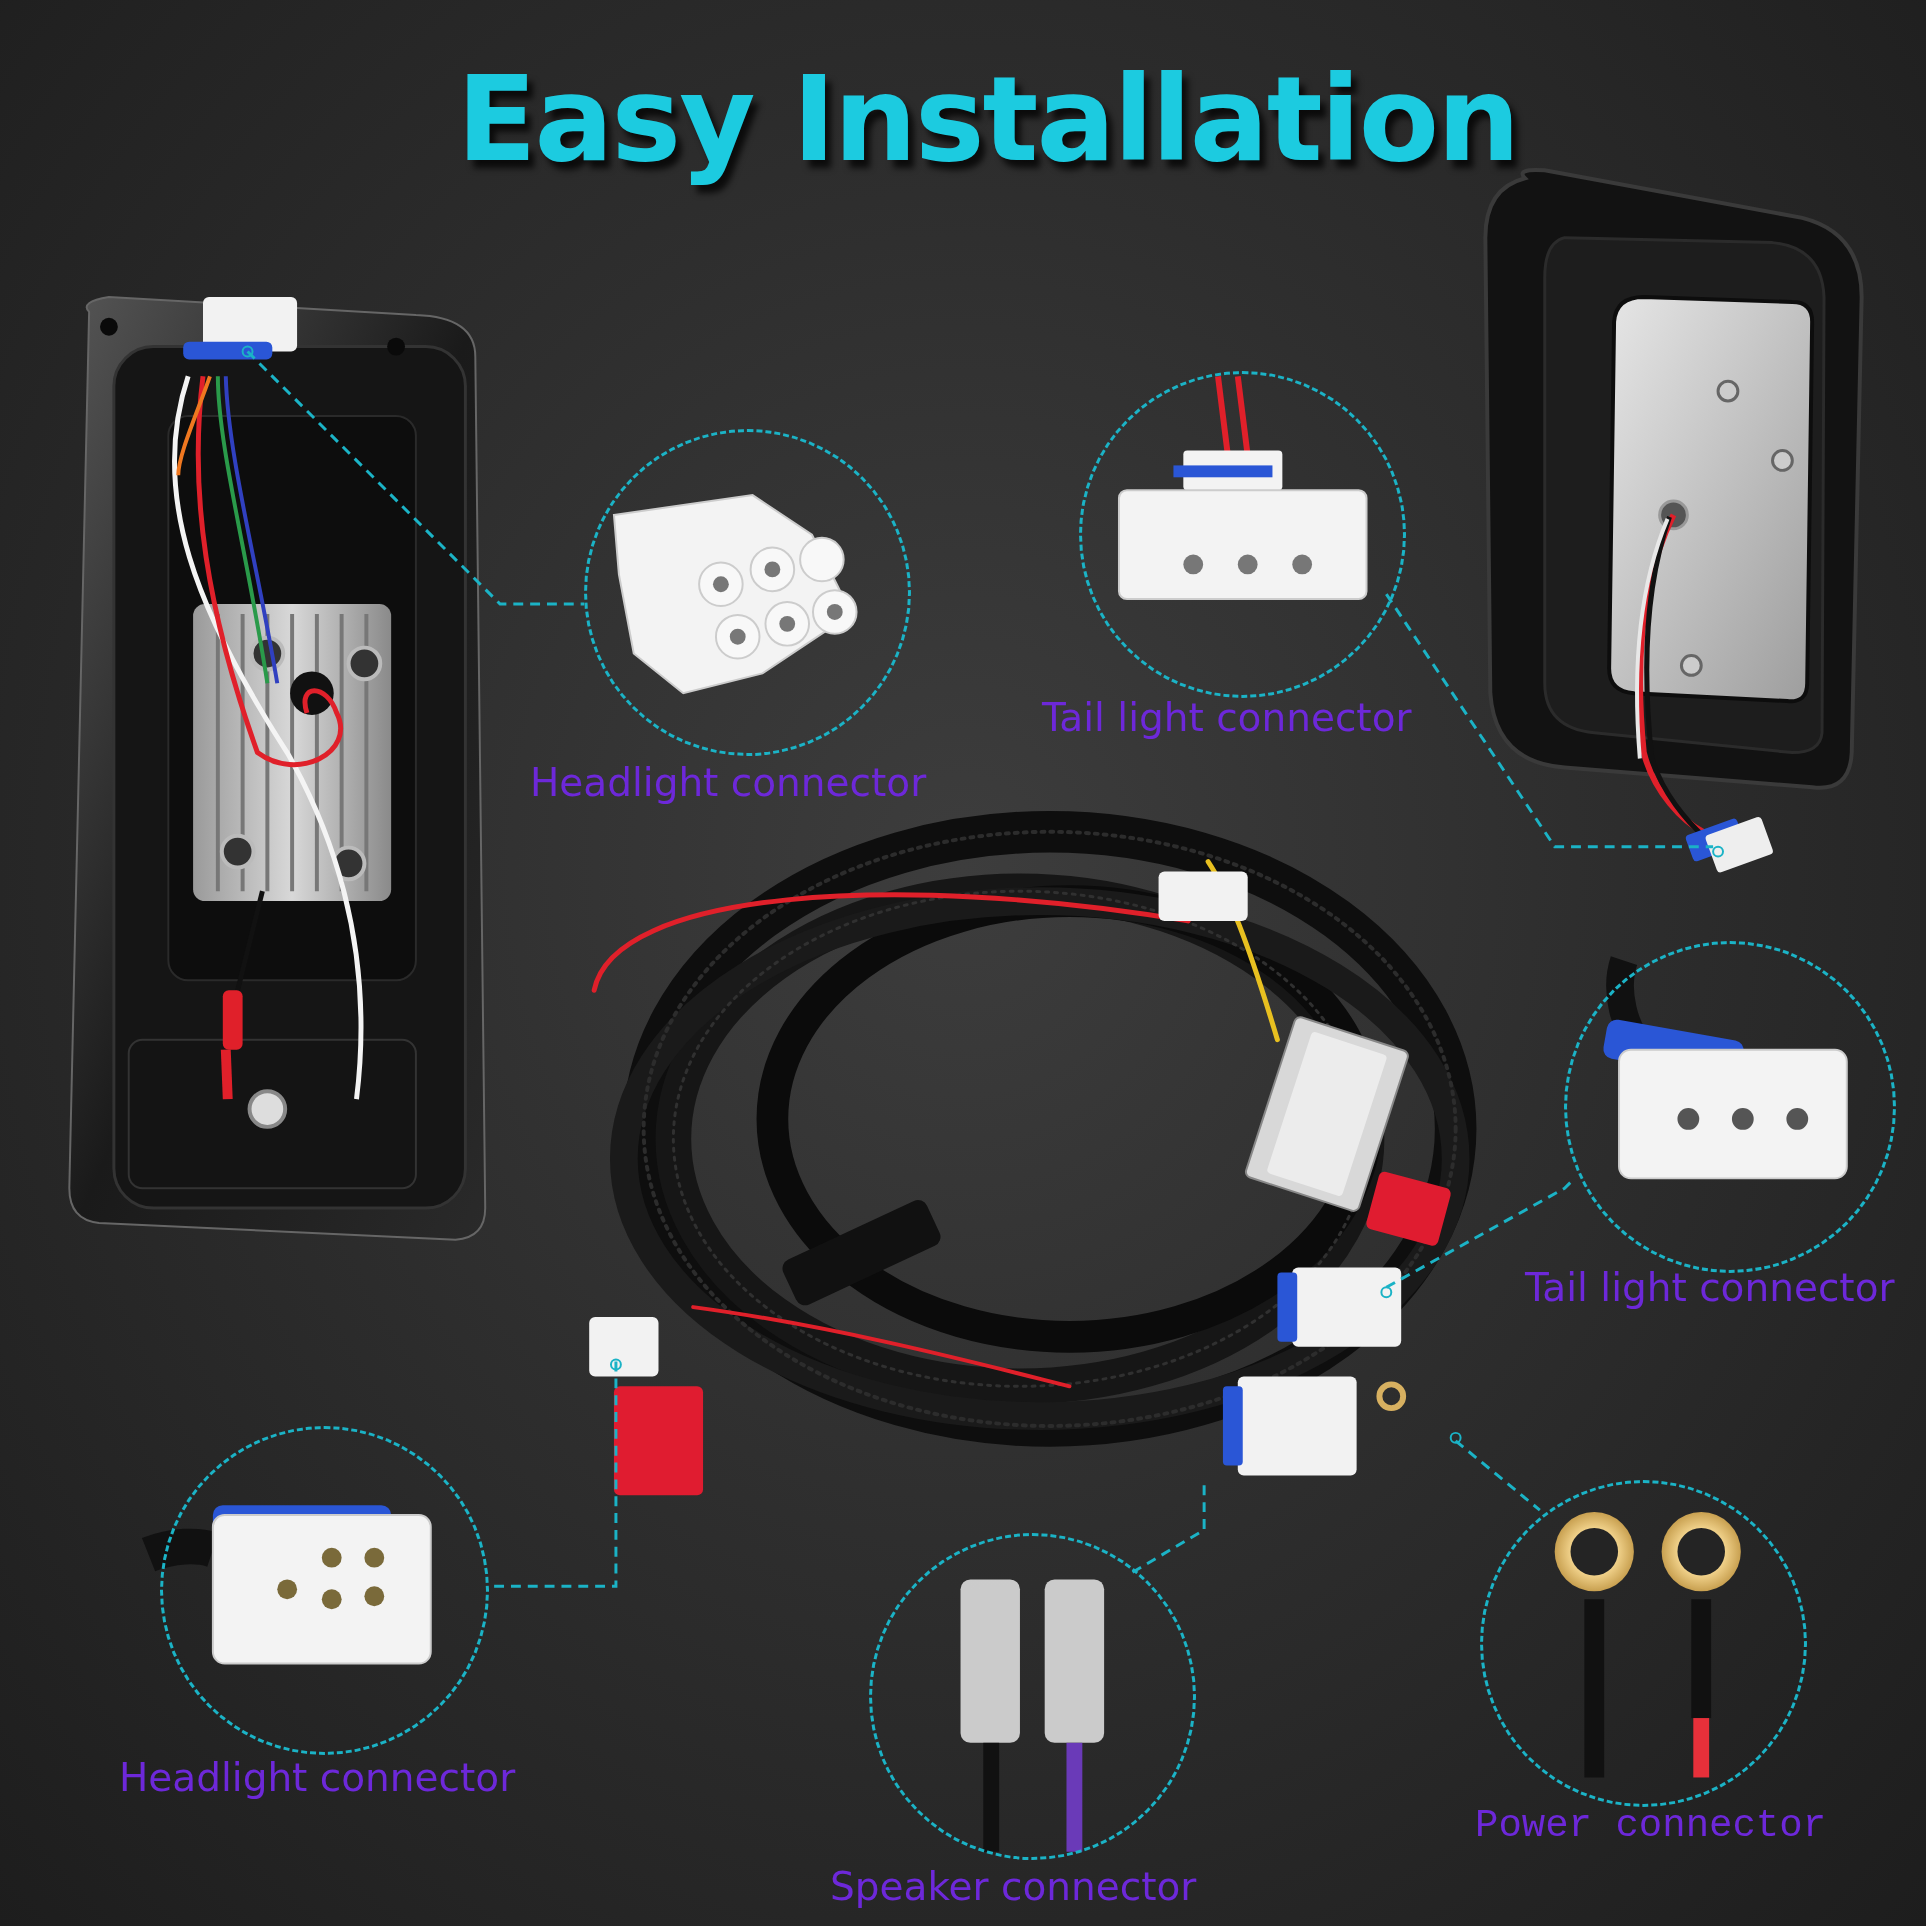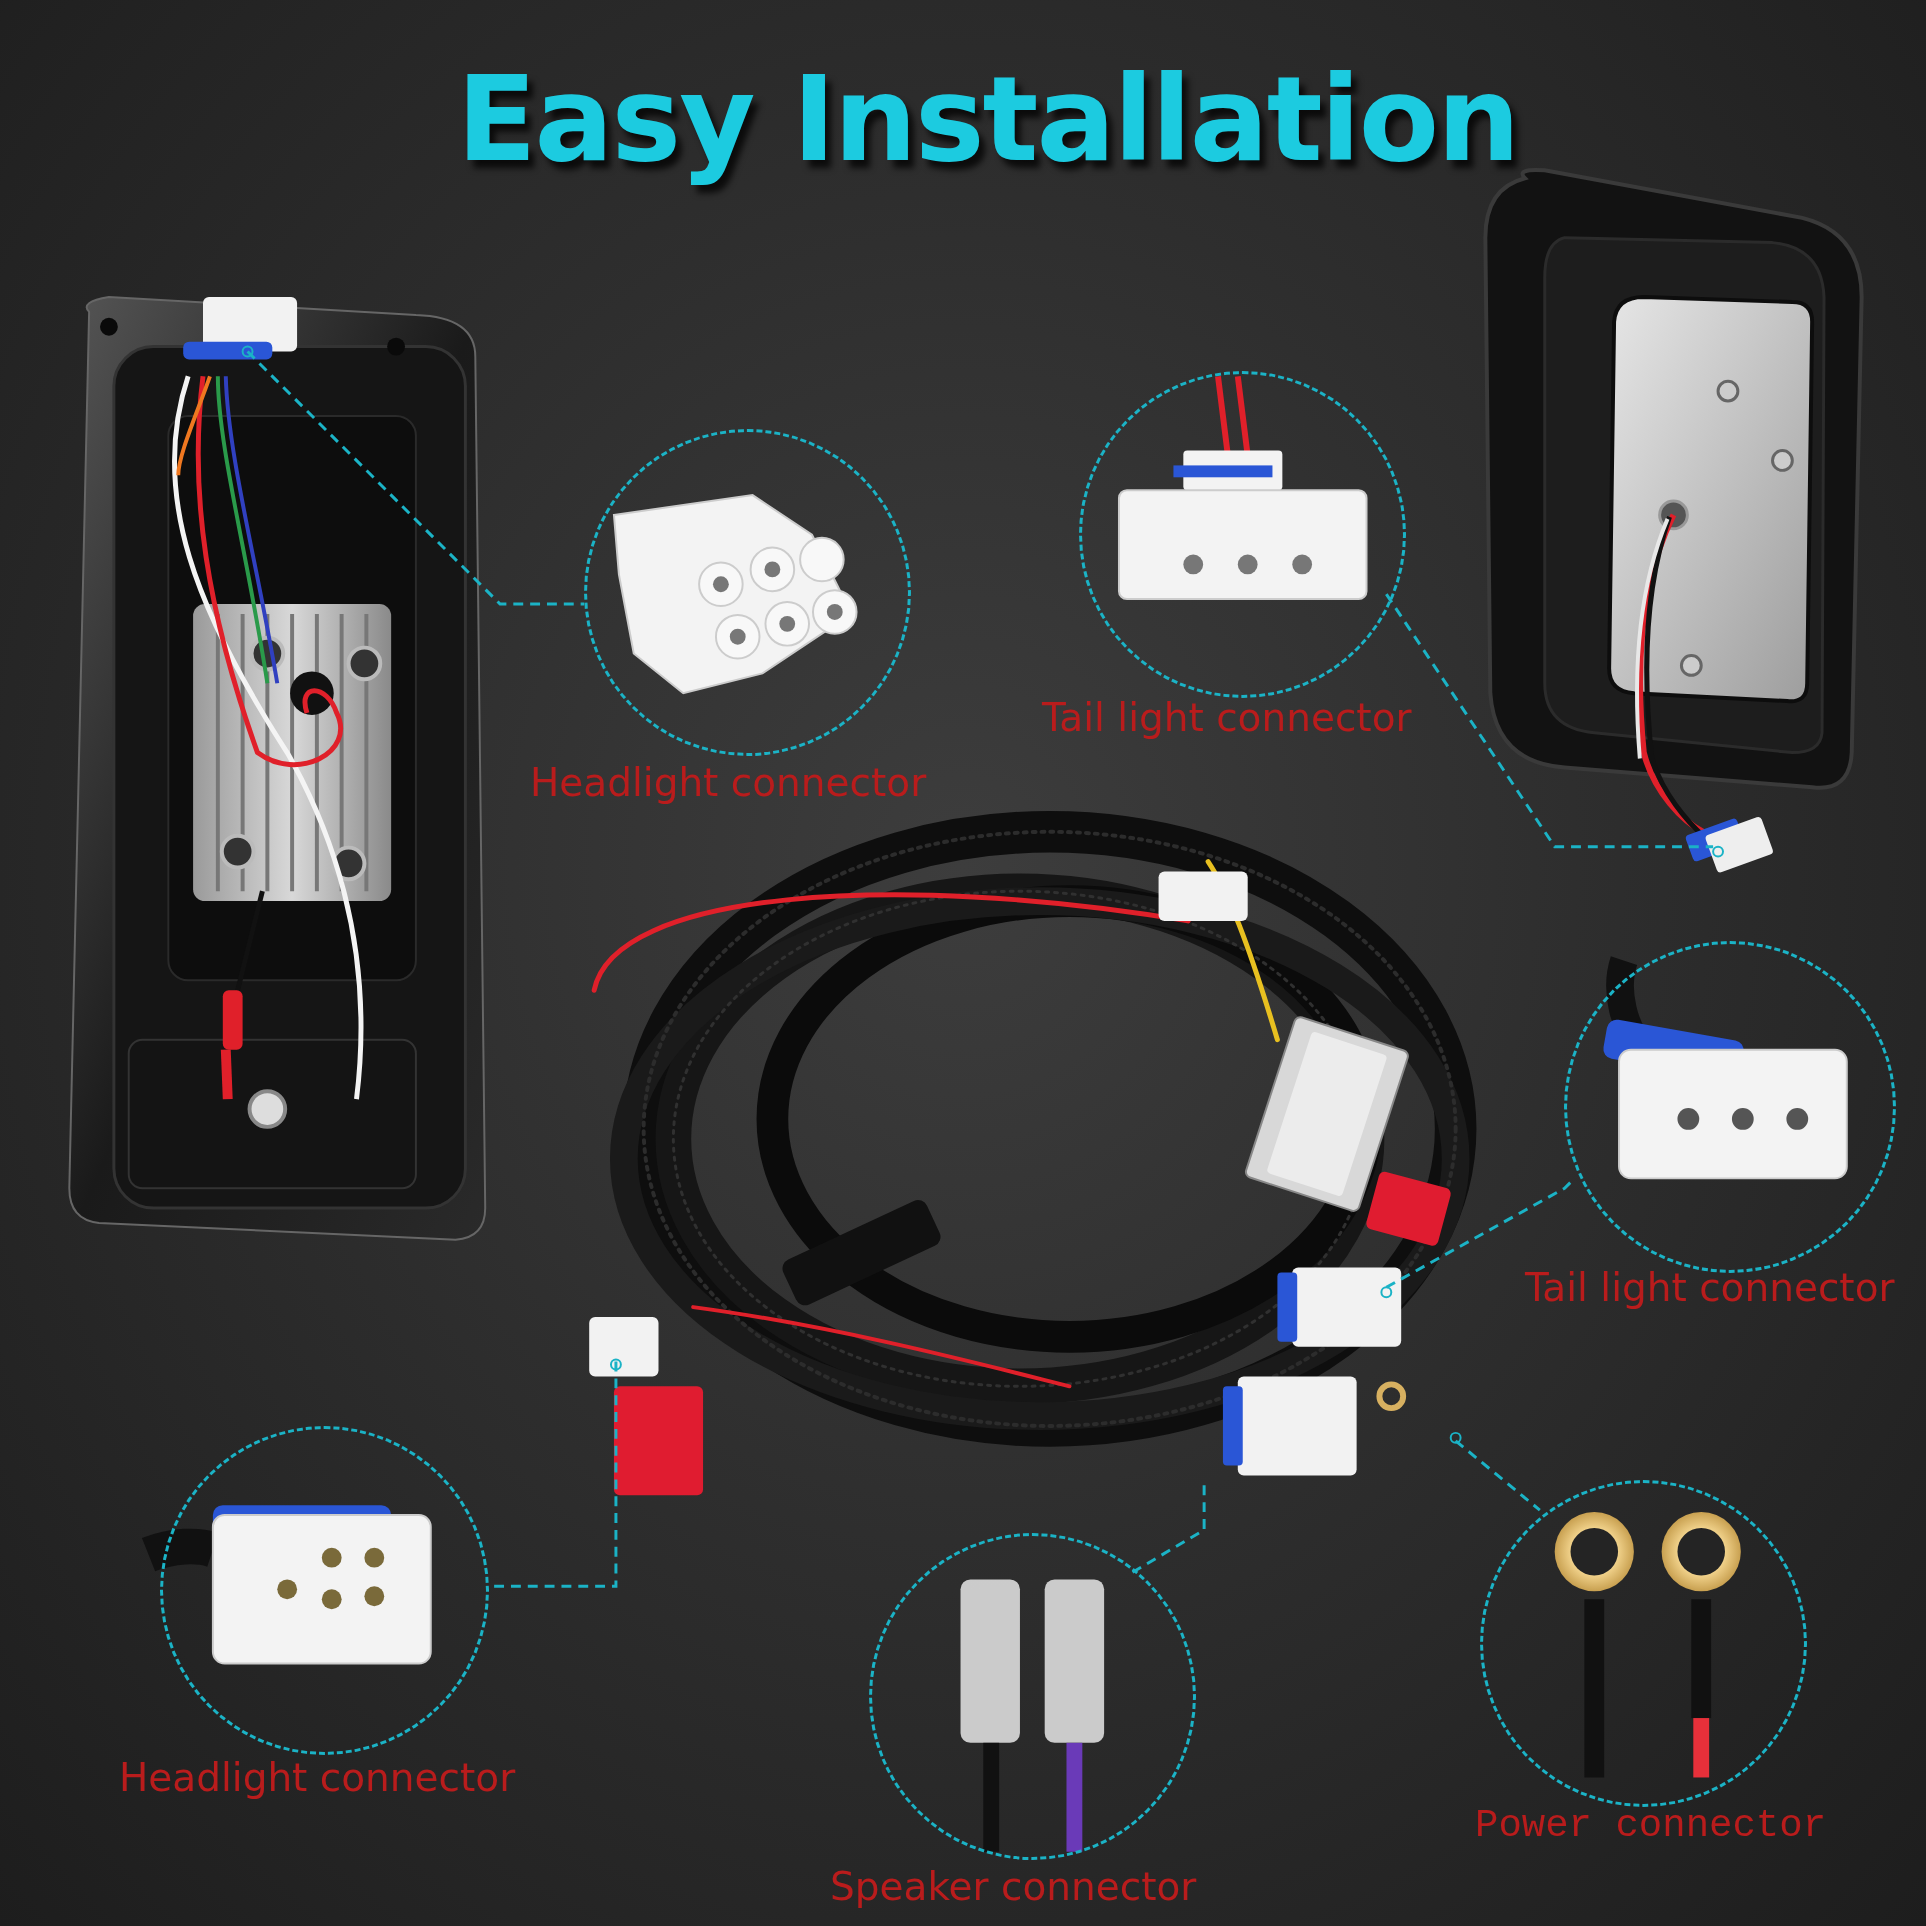--- a/index.html
+++ b/index.html
@@ -9,21 +9,21 @@
       font-family: "DejaVu Sans", sans-serif;
     }
     .title {
       position: absolute; left: 0; width: 1927px; top: 51px; text-align: center;
       font-family: "DejaVu Sans", sans-serif; font-weight: bold; font-size: 117px;
       letter-spacing: -2px; color: #1ccbe0;
       text-shadow: 6px 8px 6px rgba(0,0,0,0.75);
       padding-left: 24px;
     }
     .label {
-      position: absolute; color: #b91c1c; font-size: 39px;
+      position: absolute; color: #6d28d9; font-size: 39px;
       font-family: "DejaVu Sans", sans-serif; white-space: nowrap;
     }
     .circle {
       position: absolute; border: 3px dashed #1bb3c6; border-radius: 50%;
       box-sizing: border-box;
     }
     svg.overlay { position: absolute; left: 0; top: 0; }
   </style>
 </head>
 <body>

